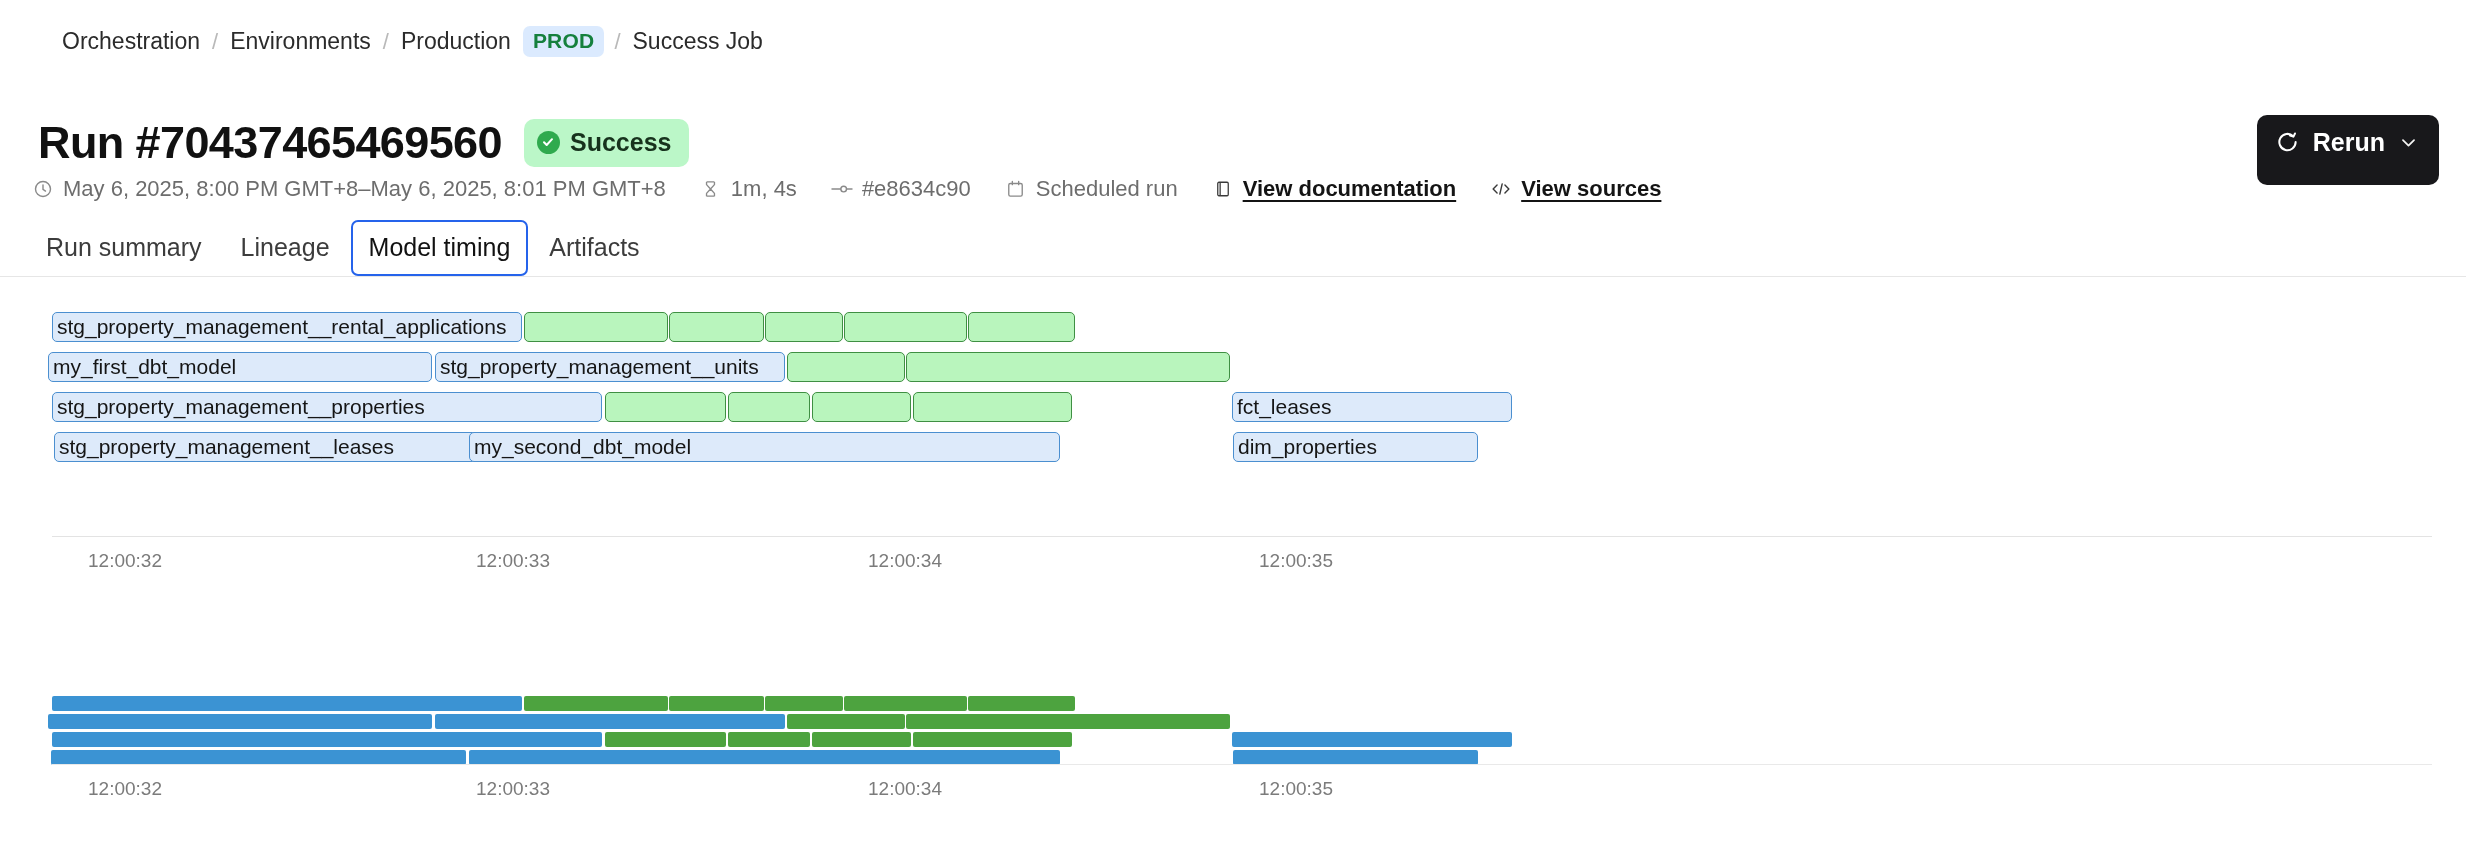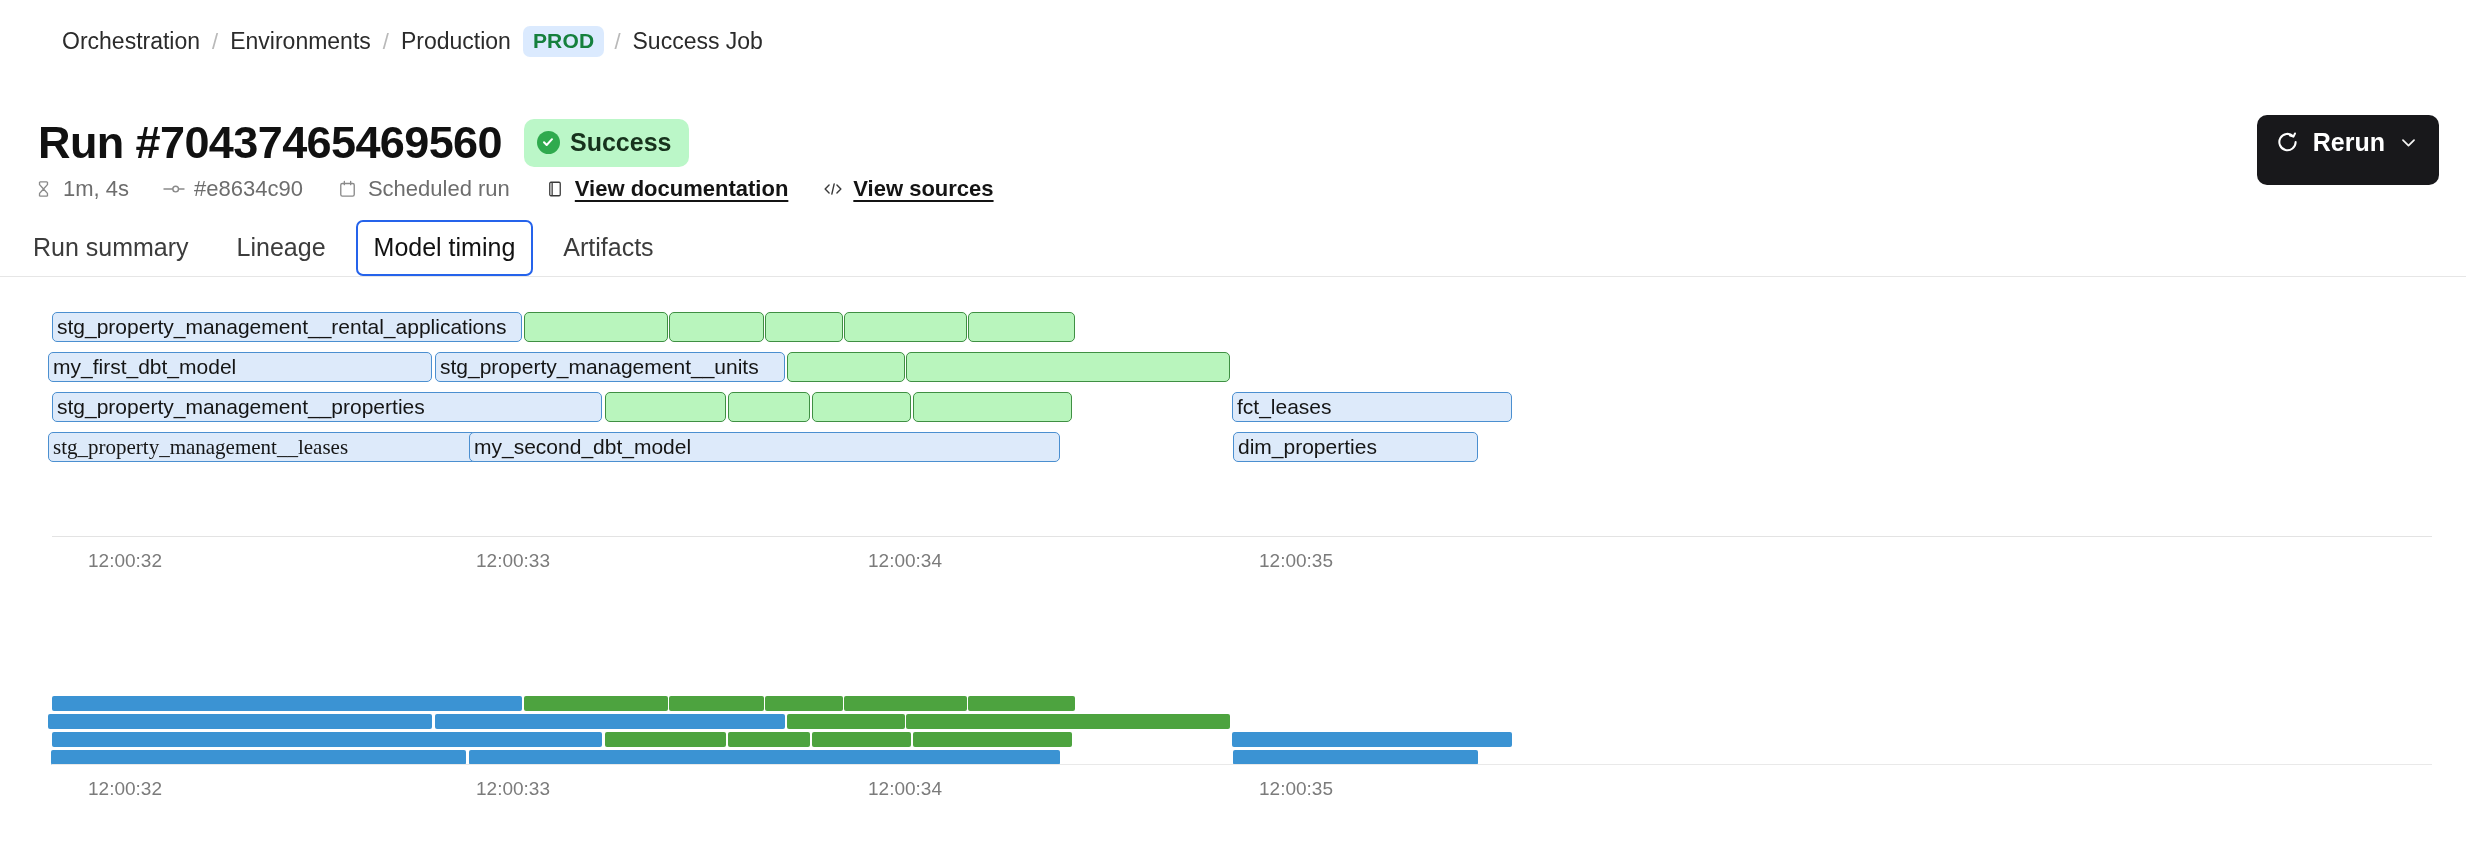--- a/index.html
+++ b/index.html
@@ -64,22 +64,22 @@
     background:#18181b; color:#fff;
     border-radius:10px; border:none;
     padding:13px 21px 28px 19px;
     font-family:"Liberation Sans", sans-serif;
     font-size:25px; font-weight:700; cursor:pointer;
   }
   .rerun-btn .chev { opacity:.95; }
 
   
   .tabs {
-    position:absolute; left:15px; top:218px; right:0;
-    display:flex; align-items:flex-end; gap:12px;
+    position:absolute; left:28px; top:218px; right:0;
+    display:flex; align-items:flex-end; gap:3px;
     height:58px;
   }
   .tab {
     font-size:25px; color:#3c3c3c; padding:11px 16px 12px;
     border-radius:7px; border:2px solid transparent; cursor:pointer;
     white-space:nowrap; background:transparent;
   }
   .tab.active {
     color:#111; border:2px solid #2563eb; background:#fff;
     font-weight:400;
@@ -146,20 +146,29 @@
     <span class="check-circle">
       <svg width="14" height="14" viewBox="0 0 14 14">
           <path d="M3 7.2 L5.7 10 L11 4.2" fill="none" stroke="#ffffff" stroke-width="2" stroke-linecap="round" stroke-linejoin="round"></path>
         </svg>
     </span>
     <span class="lbl">Success</span>
   </div>
 </div>
 
 <div class="meta-row" id="meta-row">
+    <span class="meta-item">
+      <span class="ico">
+        <svg width="20" height="20" viewBox="0 0 24 24" fill="none" stroke="#8a8a8a" stroke-width="1.7">
+          <circle cx="12" cy="12" r="9"></circle>
+          <path d="M12 7v5.5l3 2" stroke-linecap="round"></path>
+        </svg>
+      </span>
+      <span>May 6, 2025, 8:00 PM GMT+8–May 6, 2025, 8:01 PM GMT+8</span>
+    </span>
     <span class="meta-item">
       <span class="ico">
         <svg width="19" height="20" viewBox="0 0 24 24" fill="none" stroke="#8a8a8a" stroke-width="1.7" stroke-linejoin="round">
           <path d="M7 3h10M7 21h10M7 3v3.5L12 12l-5 5.5V21M17 3v3.5L12 12l5 5.5V21"></path>
         </svg>
       </span>
       <span>1m, 4s</span>
     </span>
     <span class="meta-item">
       <span class="ico">
@@ -244,21 +253,21 @@
       <div class="bar blue" style="left: 52px; top: 92px; width: 550px;">
         <span class="bar-label">stg_property_management__properties</span>
       </div>
       <div class="bar green" style="left: 605px; top: 92px; width: 121px;"></div>
       <div class="bar green" style="left: 728px; top: 92px; width: 82px;"></div>
       <div class="bar green" style="left: 812px; top: 92px; width: 99px;"></div>
       <div class="bar green" style="left: 913px; top: 92px; width: 159px;"></div>
       <div class="bar blue" style="left: 1232px; top: 92px; width: 280px;">
         <span class="bar-label">fct_leases</span>
       </div>
-      <div class="bar blue" style="left: 48px; top: 132px; width: 431px; font-family: Liberation Serif, serif;">
+      <div class="bar blue" style="left: 54px; top: 132px; width: 431px;">
         <span class="bar-label">stg_property_management__leases</span>
       </div>
       <div class="bar blue" style="left: 469px; top: 132px; width: 591px;">
         <span class="bar-label">my_second_dbt_model</span>
       </div>
       <div class="bar blue" style="left: 1233px; top: 132px; width: 245px;">
         <span class="bar-label">dim_properties</span>
       </div>
     </div>
   <div class="axis" id="gantt-axis">

